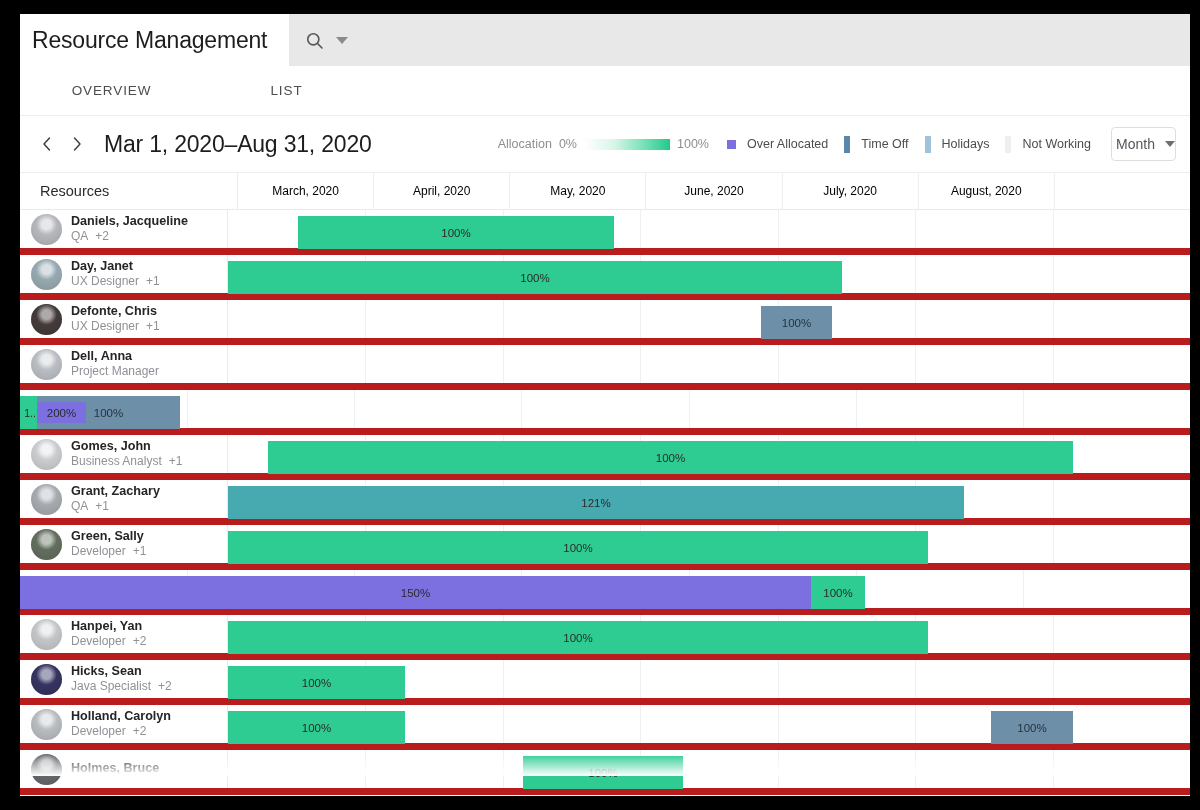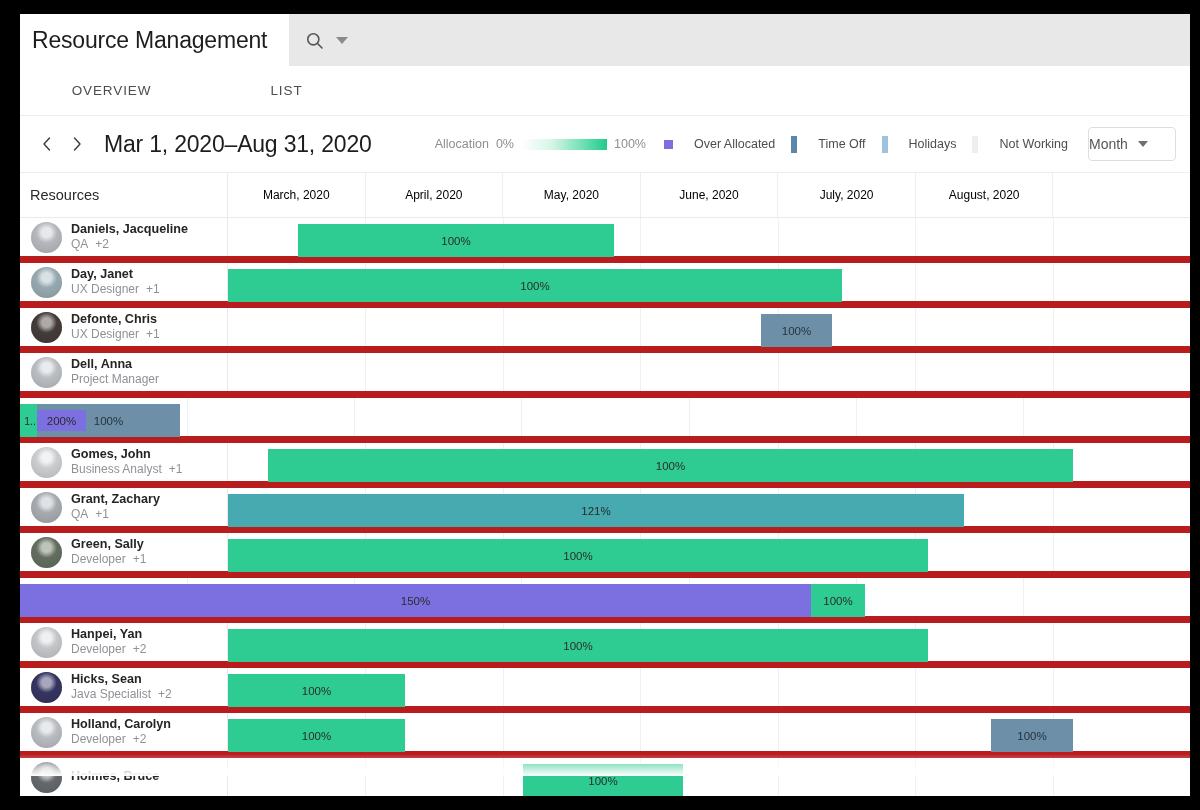--- a/index.html
+++ b/index.html
@@ -110,51 +110,52 @@
     gap: 0;
     font-size: 12.5px;
     color: #6f7277;
   }
   .legend-alloc { display: flex; align-items: center; gap: 7px; margin-right: 18px; }
   .legend-alloc .lbl { color: #8b8e93; }
   .gradient {
     width: 86px; height: 11px;
     background: linear-gradient(to right, #ffffff 0%, #d8f5e8 35%, #6fe0b4 72%, #22c98b 100%);
   }
-  .legend-item { display: flex; align-items: center; gap: 21px; margin-right: 16px; }
+  .legend-item { display: flex; align-items: center; gap: 11px; margin-right: 16px; }
   .sw-square { width: 9px; height: 9px; background: #7c6fe0; }
   .sw-bar { width: 6px; height: 17px; }
   .legend-item .txt { color: #4a4d52; }
   .month-select {
     margin-left: 4px;
-    width: 88px; height: 34px;
+    width: 65px; height: 34px;
     border: 1px solid #dcdee1;
     border-radius: 4px;
-    display: flex; align-items: center; justify-content: flex-start;
+    display: flex; align-items: center; justify-content: flex-end;
     gap: 10px;
     font-size: 14px;
     color: #53565b;
     cursor: pointer;
     background: #fff;
   }
   .month-select .caret {
     width: 0; height: 0;
     border-left: 5px solid transparent;
     border-right: 5px solid transparent;
     border-top: 6px solid #6c6f74;
   }
 
   
   .grid-wrap { position: relative; height: 604px; }
   .col-head {
     display: flex;
-    height: 46px;
+    height: 38px;
     border-top: 1px solid #eceef0;
     border-bottom: 1px solid #e8eaec;
     background: #fff;
+    padding-left: 10px;
   }
   .res-head {
     width: 208px; flex: none;
     display: flex; align-items: center;
     padding-left: 10px;
     font-size: 14.5px;
     color: #2a2a2a;
     border-right: 1px solid #e8eaec;
   }
   .months { flex: 1; display: flex; }

